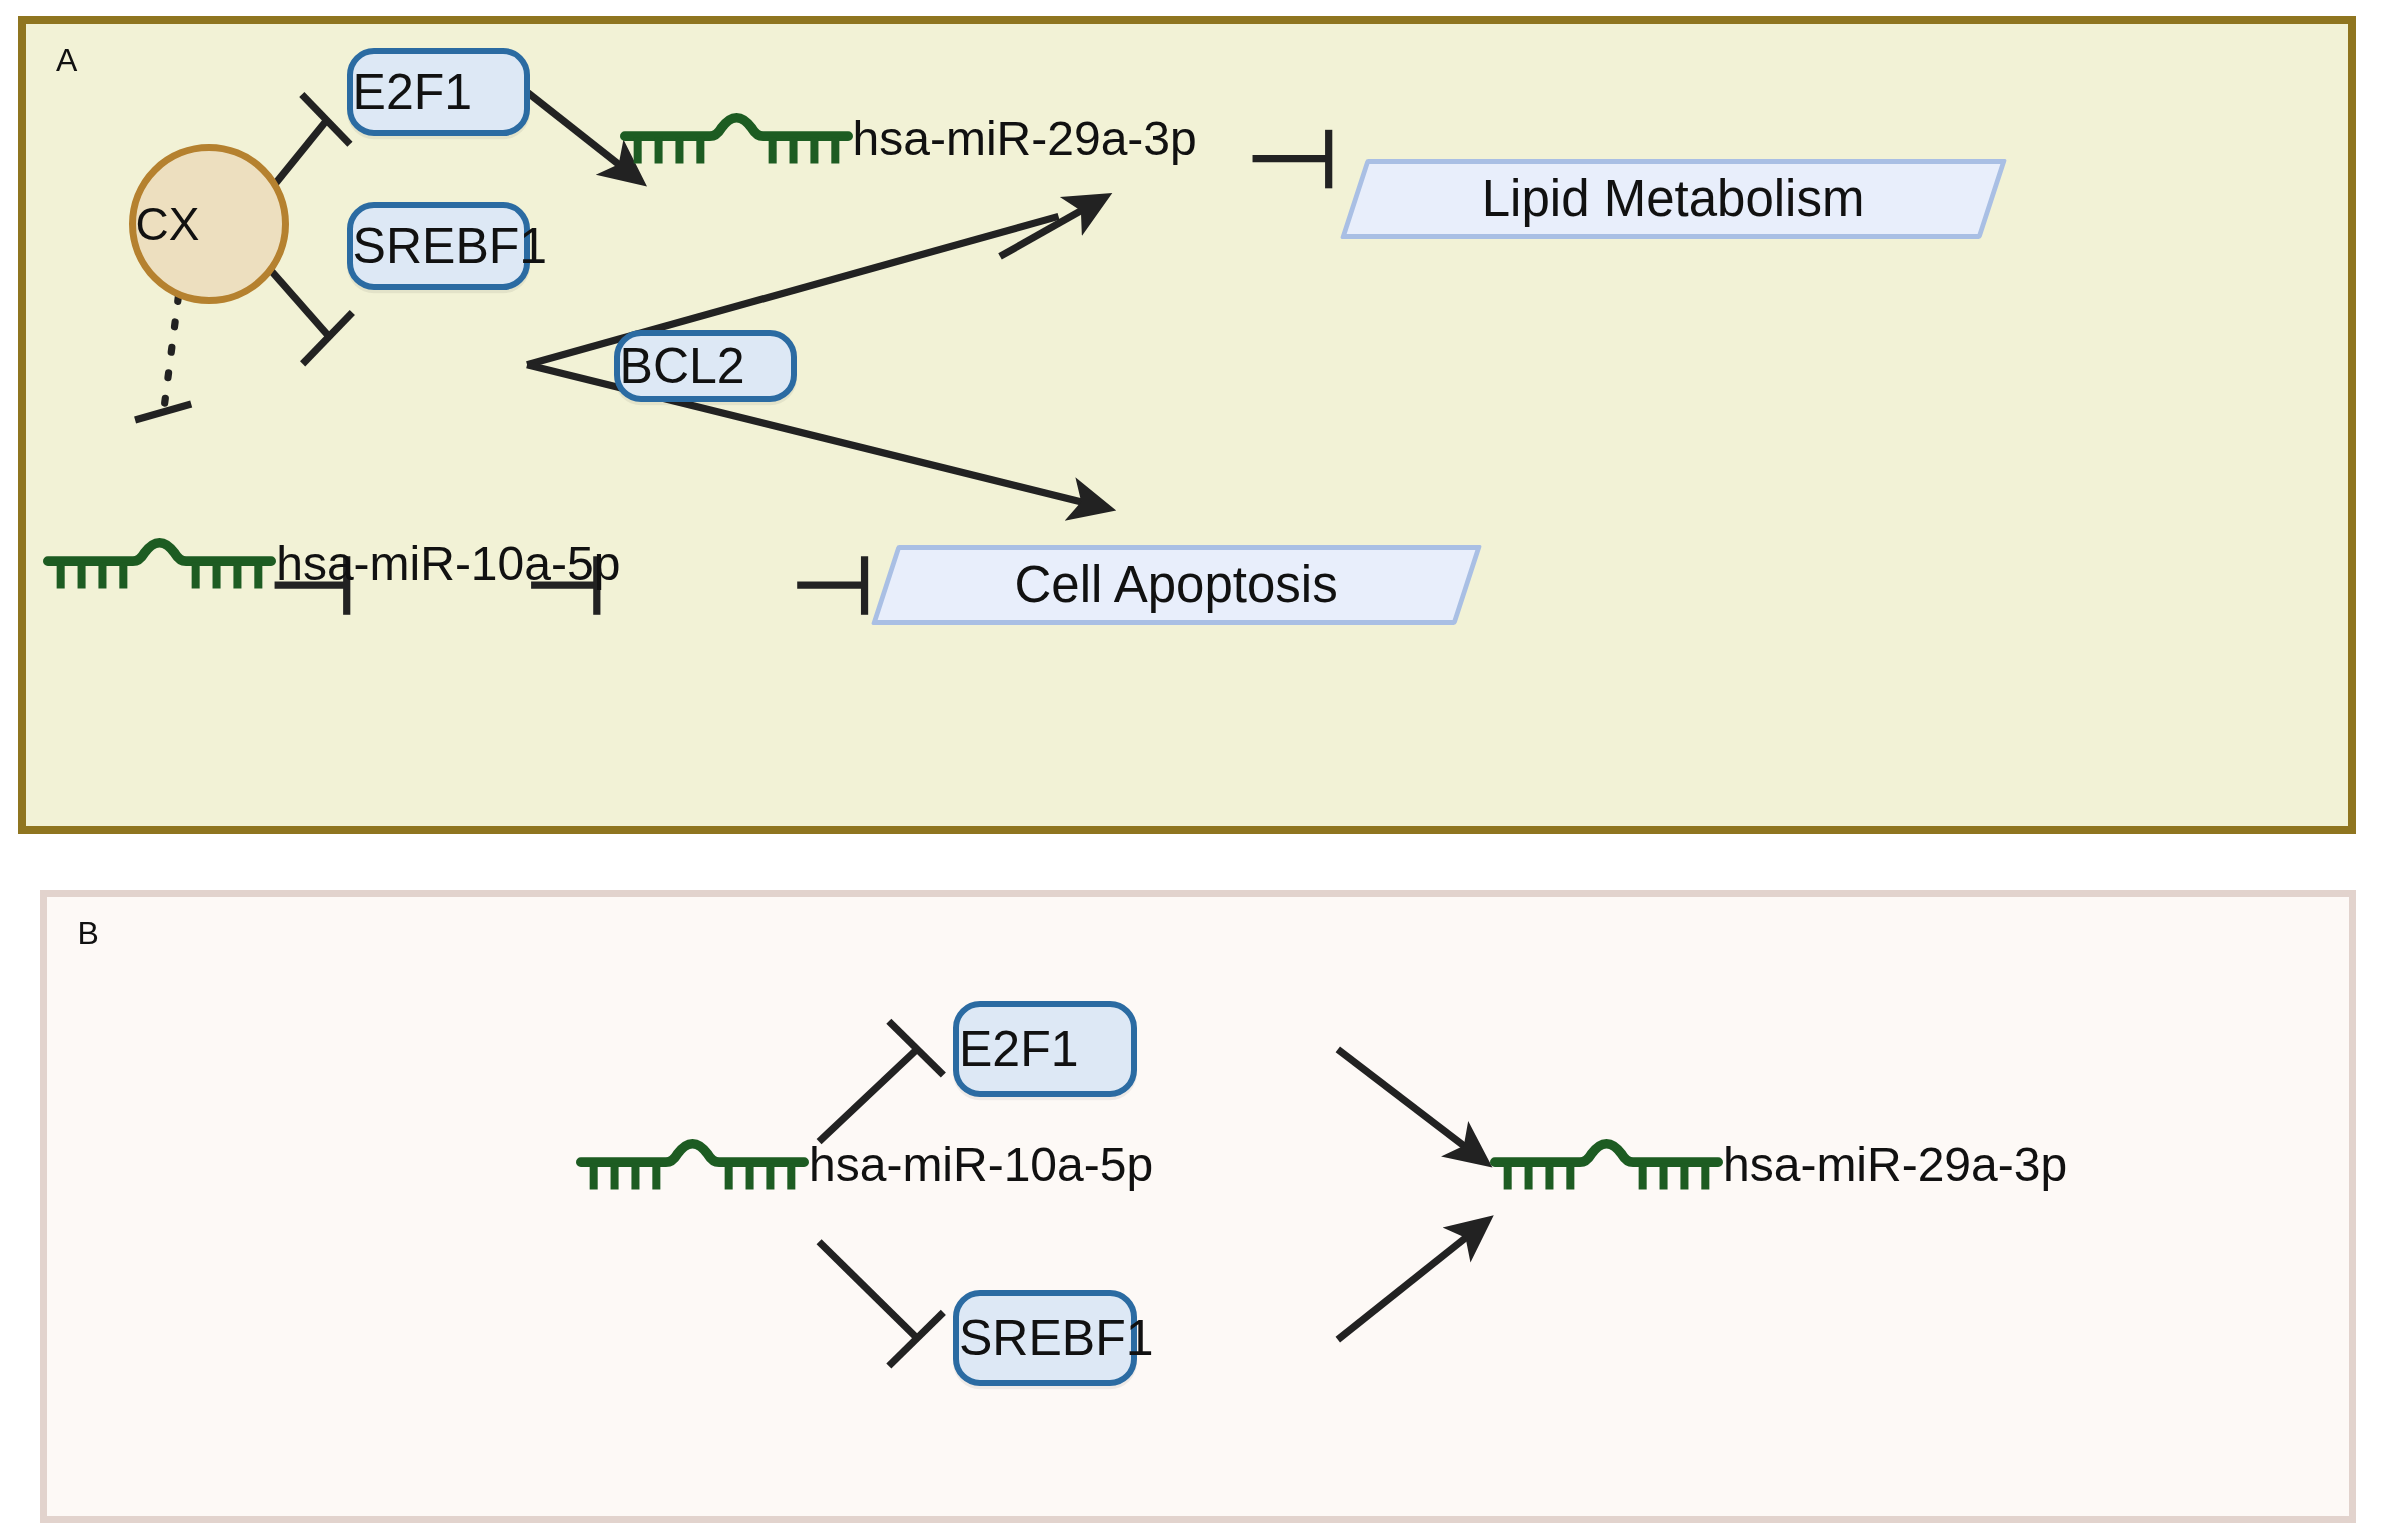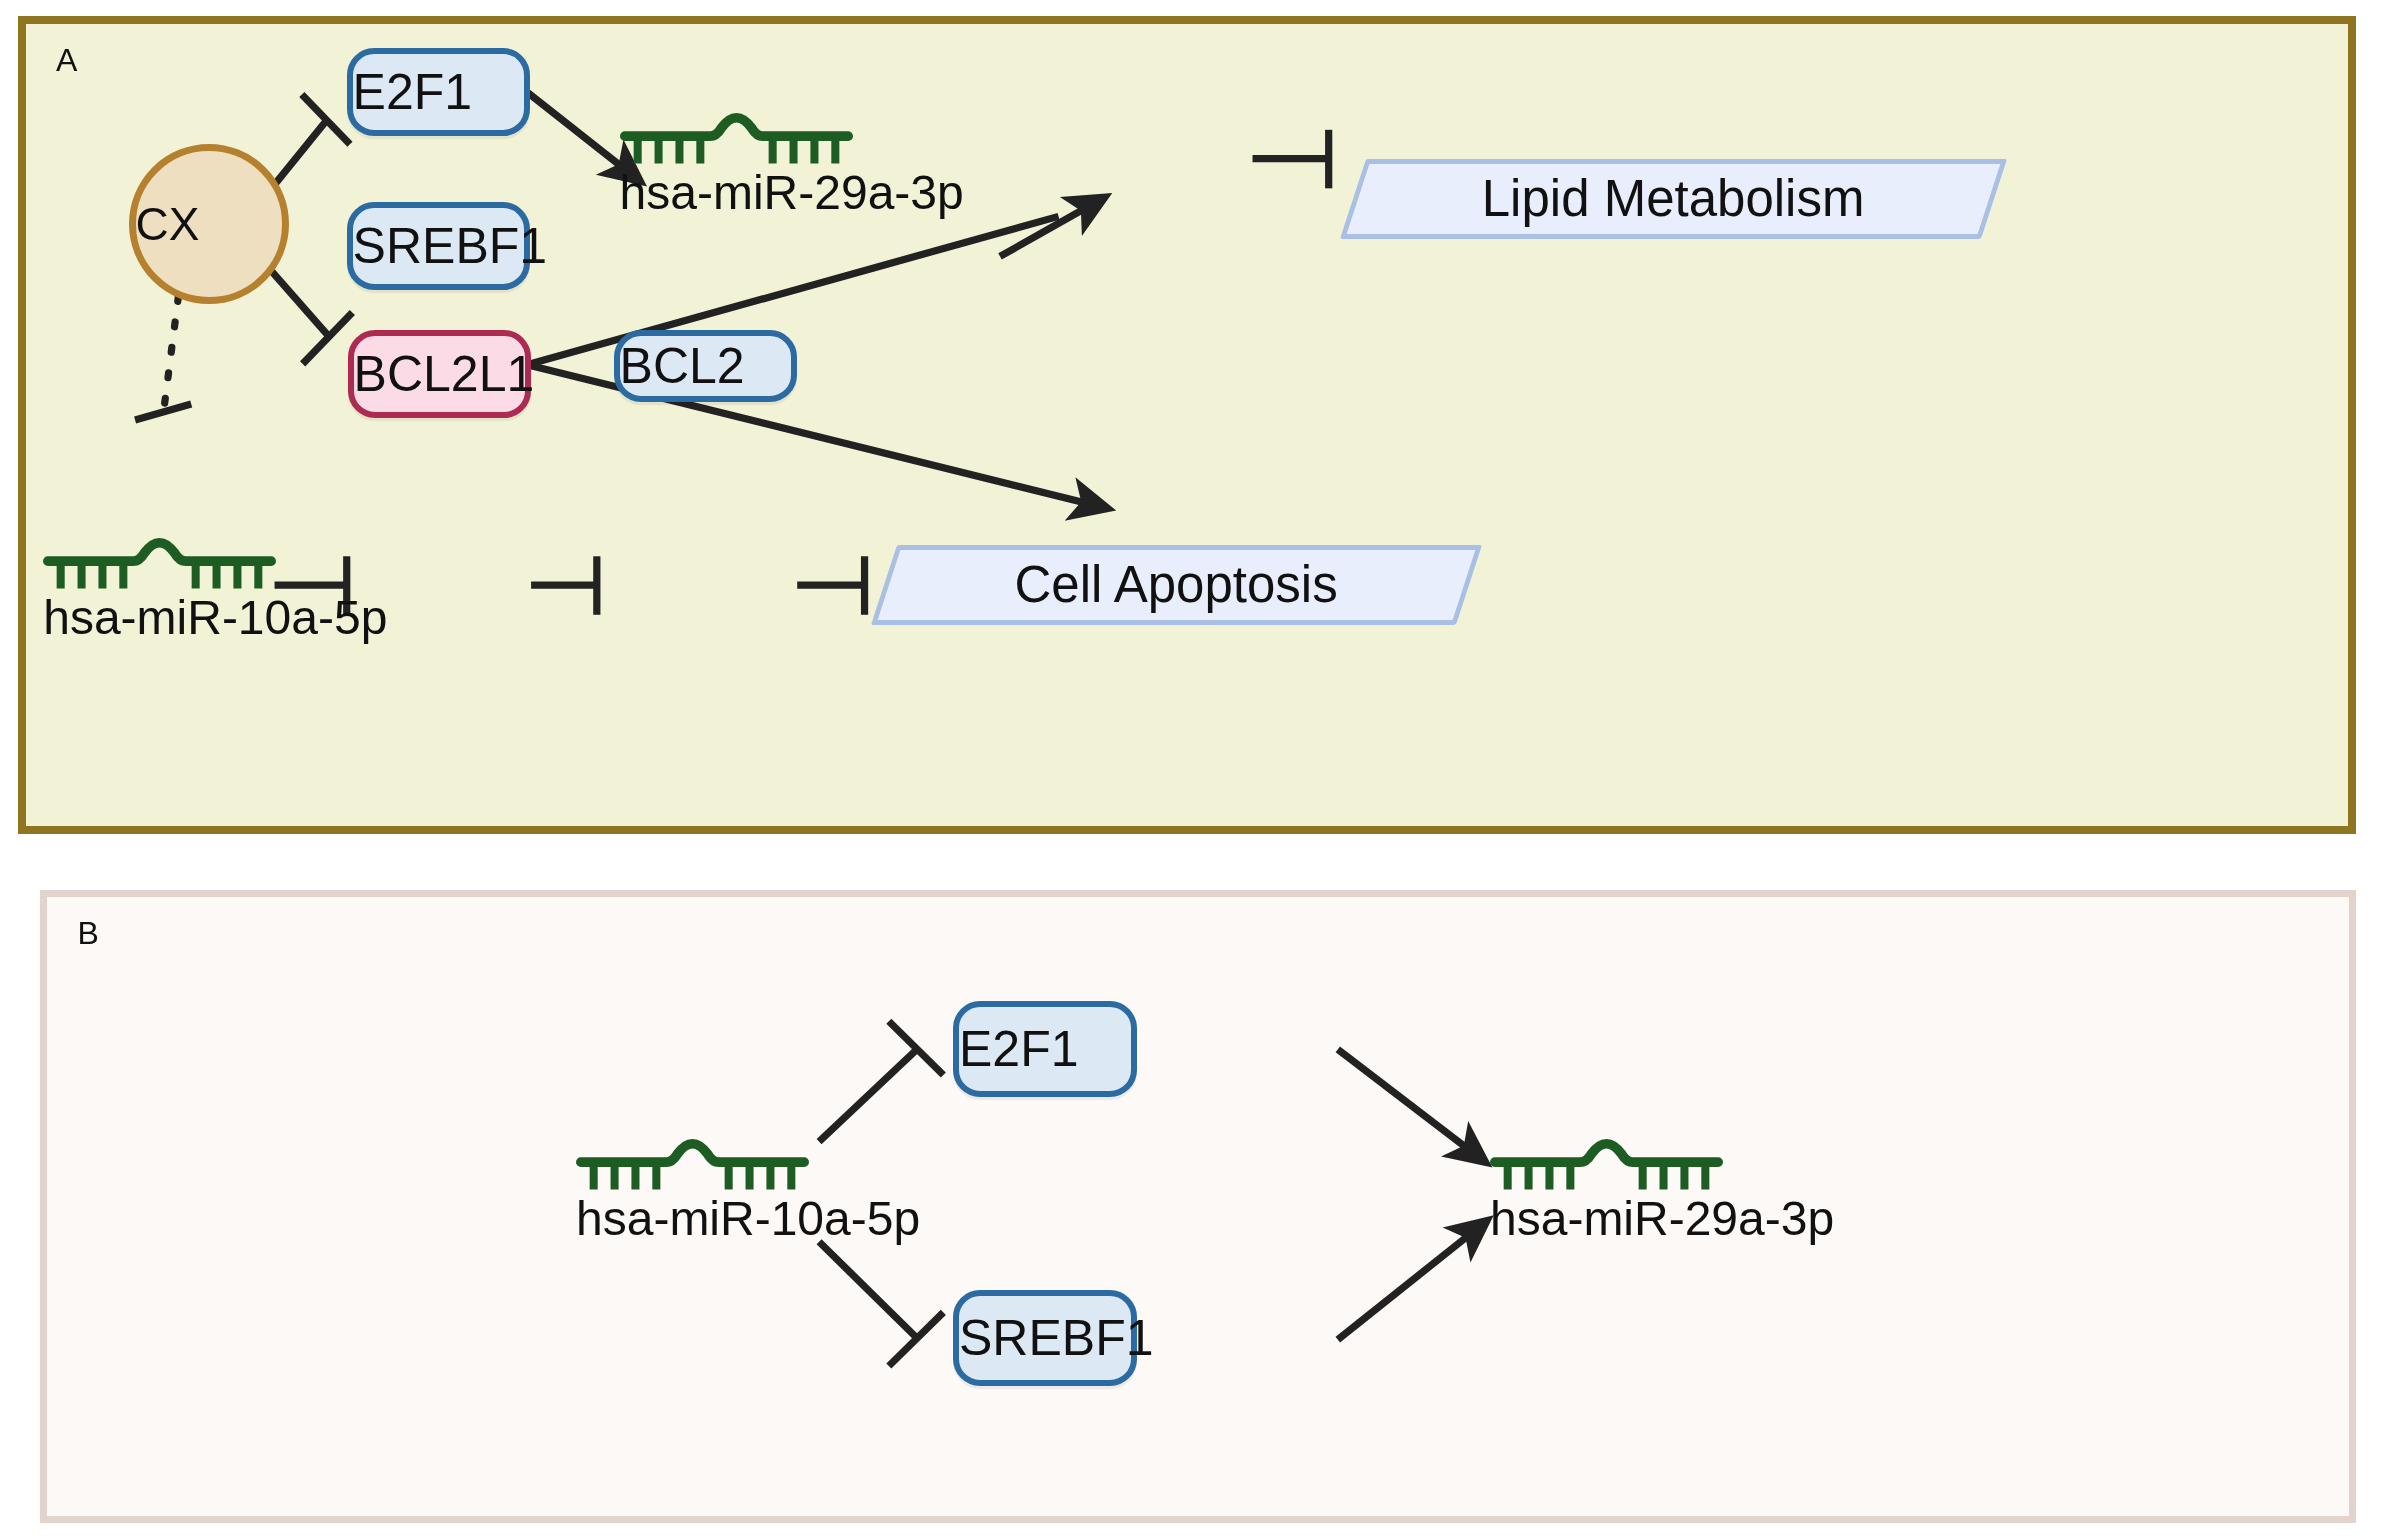--- a/index.html
+++ b/index.html
@@ -25,21 +25,21 @@
 
   .circle{background:#eddfbf;border:7.2px solid #b5812f;border-radius:50%;
           font-size:46px;}
 
   .process{font-size:51px;color:#111;}
   .process .skew{position:absolute;inset:0;background:#e8eefb;
       border:5.6px solid #a9bfe4;transform:skewX(-18deg);border-radius:2.4px;}
   .process .ptext{position:relative;z-index:2;width:100%;}
 
   
-  .mirna{position:absolute;display:flex;flex-direction:column;}
+  .mirna{position:absolute;display:flex;flex-direction:row;align-items:center;}
   .mirna .hp{display:block;}
   .mirna .mlabel{font-size:48px;color:#111;margin-top:-4.8px;white-space:nowrap;}
 
   svg.lay{position:absolute;left:0;top:0;overflow:visible;pointer-events:none;}
   .ln{stroke:#222;stroke-width:9;fill:none;stroke-linecap:butt;}
   .ln-dot{stroke:#222;stroke-width:9;fill:none;stroke-dasharray:6 26;stroke-linecap:round;}
   .ahead{fill:#222;}
 </style>
 </head>
 <body>
@@ -110,23 +110,20 @@
     </div>
 
     <div class="node gene" style="left:321px;top:24px;width:183px;height:88px;">
       <span>E2F1</span>
     </div>
 
     <div class="node gene" style="left:321px;top:178px;width:183px;height:88px;">
       <span>SREBF1</span>
     </div>
 
-    <div class="node gene-pink" style="left:322px;top:306px;width:183px;height:88px;">
-      <span>BCL2L1</span>
-    </div>
 
     <div class="node gene" style="left:588px;top:306px;width:183px;height:72px;">
       <span>BCL2</span>
     </div>
 
     <div class="mirna" style="left:594px;top:88px;">
       <svg class="hp" width="233" height="58" viewBox="0 0 290 72">
         <path d="M6,30 L112,30 Q120,30 126,20 Q145,-6 164,20 Q170,30 178,30 L284,30" fill="none" stroke="#1d5c22" stroke-width="12" stroke-linecap="round" stroke-linejoin="round"></path>
         <g stroke="#1d5c22" stroke-width="10" stroke-linecap="butt">
           <line x1="22" y1="32" x2="22" y2="64"></line>

